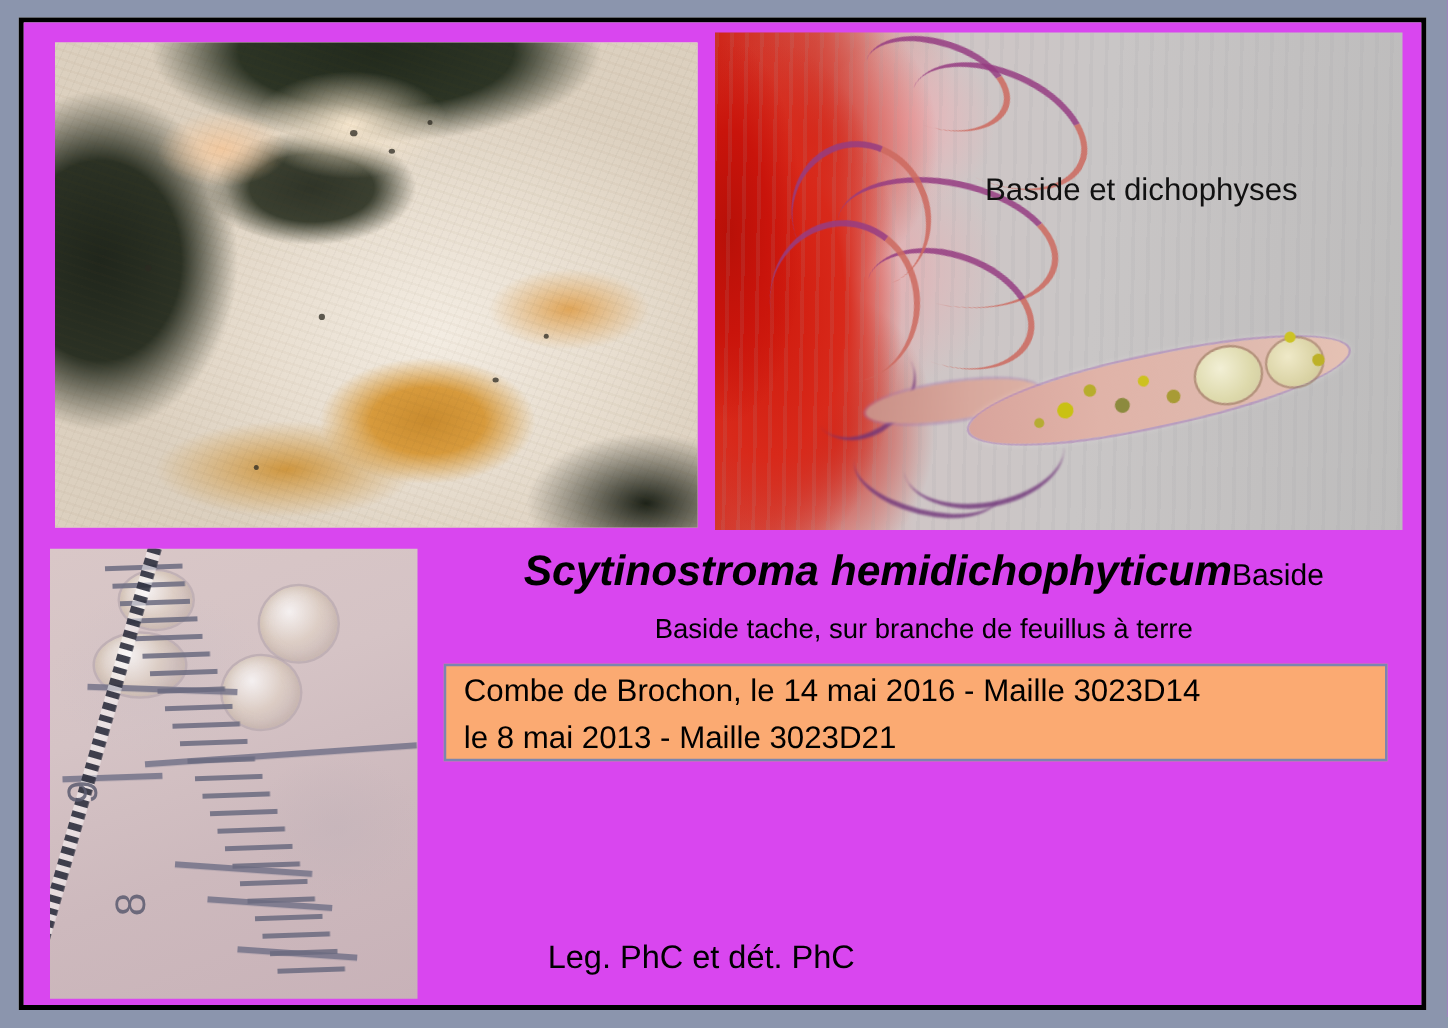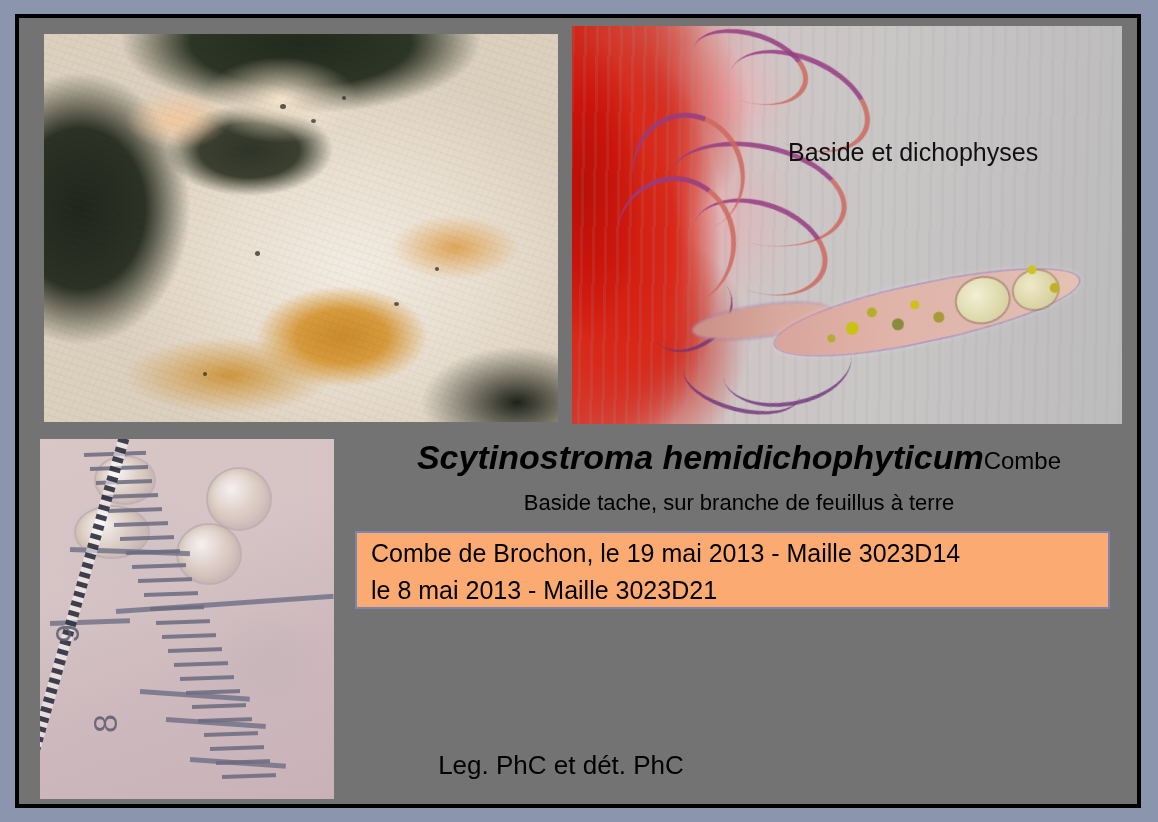--- a/index.html
+++ b/index.html
@@ -9,21 +9,21 @@
     font-family:"Liberation Sans", sans-serif;
     overflow:hidden;
   }
   #slide-frame {
     position:absolute;
     left:15px; top:14px;
     width:1126px; height:794px;
     background:#ffffff;
     border:4px solid #000000;
   }
-  .slide-inner { position:absolute; inset:0; background:#737373; }
+  .slide-inner { position:absolute; inset:0; background:#d946ef; }
 
   
   #photo-crust {
     position:absolute; left:25px; top:16px; width:514px; height:388px;
     overflow:hidden;
     background:
       radial-gradient(ellipse 120px 70px at 58% 78%, #c98b2e 0%, #d79a3c 38%, rgba(215,154,60,0) 72%),
       radial-gradient(ellipse 150px 55px at 36% 88%, #cf9740 0%, rgba(207,151,64,0) 70%),
       radial-gradient(ellipse 90px 45px at 80% 55%, #e0a65a 0%, rgba(224,166,90,0) 72%),
       radial-gradient(ellipse 70px 40px at 26% 22%, #f2c9a0 0%, rgba(242,201,160,0) 75%),
@@ -249,27 +249,27 @@
       <div class="tick" style="left:176px;top:322px;width:54px;transform:rotate(-2deg);"></div>
       <div class="tick" style="left:182px;top:336px;width:54px;transform:rotate(-2deg);"></div>
 
       <div id="micrometer-rail"></div>
 
       <span class="scale-num" style="left:18px;top:175px;transform:rotate(-90deg);">9</span>
       <span class="scale-num" style="left:56px;top:265px;transform:rotate(-90deg);">8</span>
     </div>
 
     <h1 id="species-title">
-      <span class="binomial">Scytinostroma hemidichophyticum</span><span class="author">Combe</span>
+      <span class="binomial">Scytinostroma hemidichophyticum</span><span class="author">Baside</span>
     </h1>
 
     <div id="habitat-line">Baside tache, sur branche de feuillus à terre</div>
 
     <div id="locality-box">
-      <div class="loc-line">Combe de Brochon, le 19 mai 2013 - Maille 3023D14</div>
+      <div class="loc-line">Combe de Brochon, le 14 mai 2016 - Maille 3023D14</div>
       <div class="loc-line">le 8 mai 2013  - Maille 3023D21</div>
     </div>
 
 
     <div id="collector-credit">Leg. PhC et dét. PhC</div>
 
 
   </div>
 </div>
 

